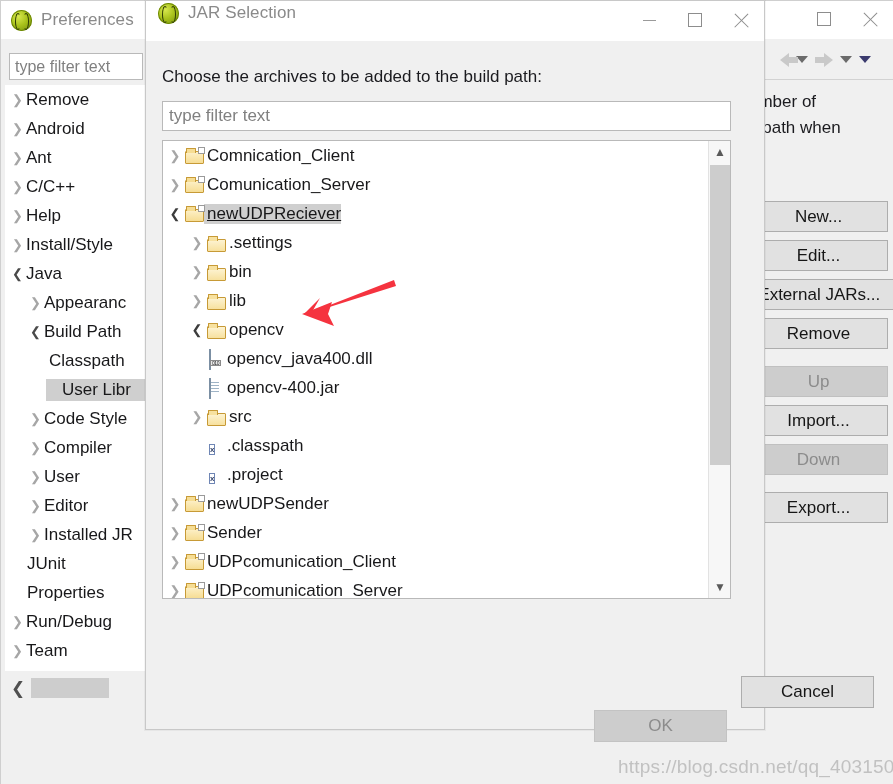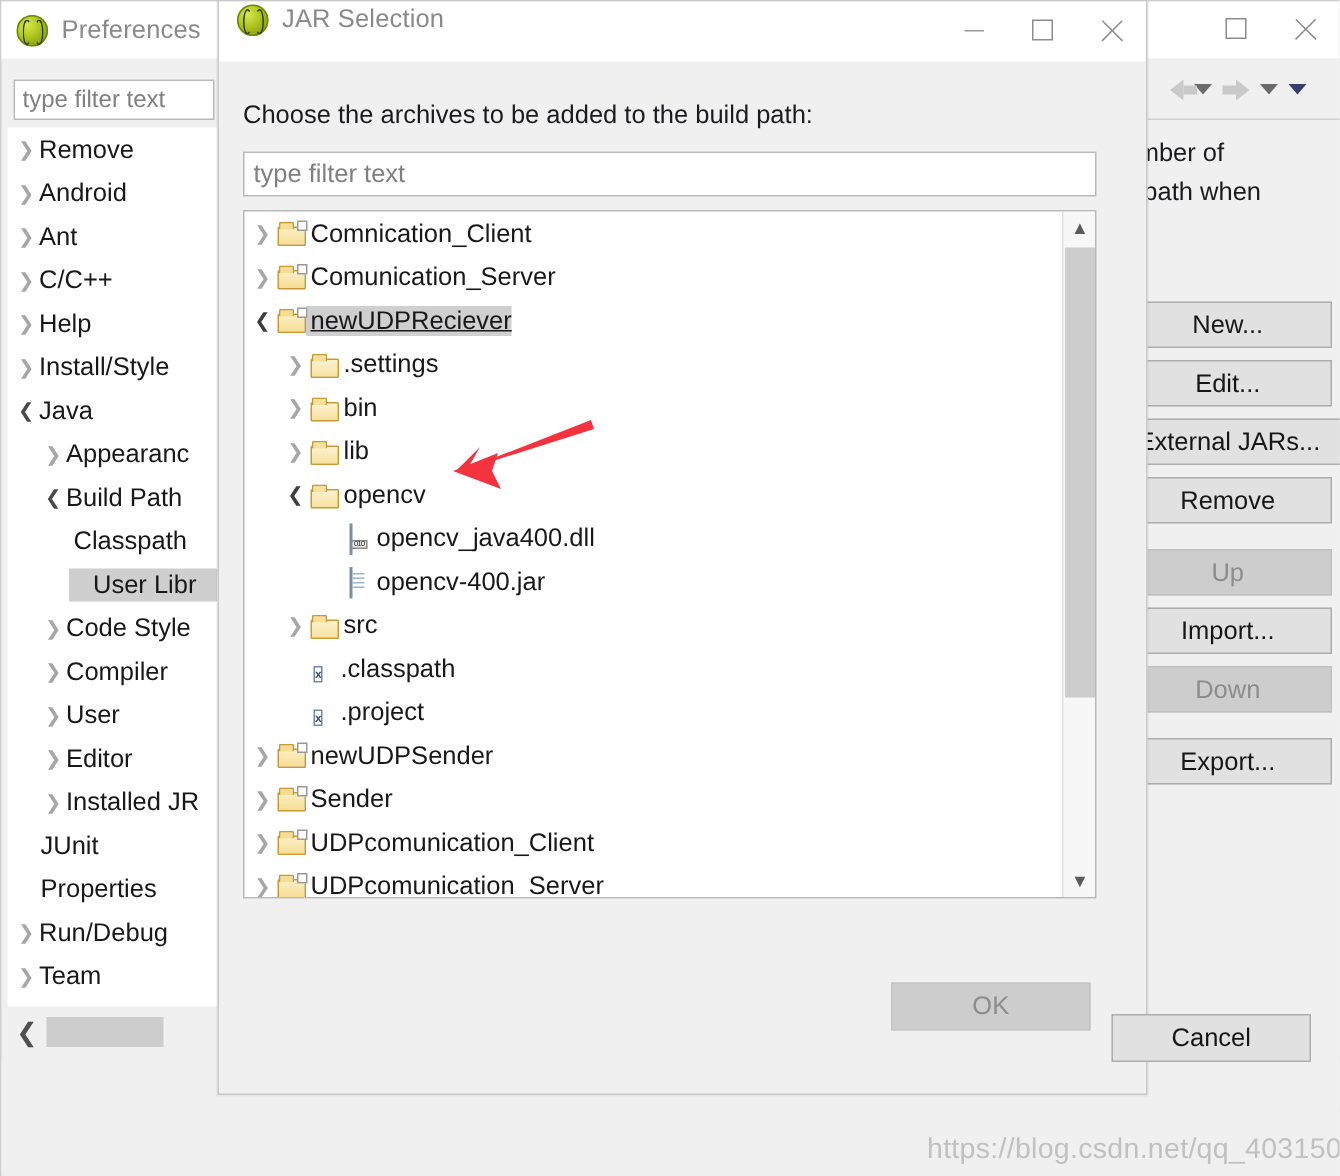--- a/index.html
+++ b/index.html
@@ -175,21 +175,21 @@
     font-size: 17px; color:#18181a;
   }
   .jrow .jtw {
     width: 20px; flex:0 0 20px; text-align:center; color:#a6a6a6; font-size:13px; line-height:1;
   }
   .jrow .jtw.open { color:#3c3c3c; }
   .jrow .jlabel { padding-left: 3px; }
   .jrow.sel .jlabel { background:#cfcfcf;text-decoration:underline; }
   .jind0 { padding-left: 2px; }
   .jind1 { padding-left: 24px; }
-  .jind2 { padding-left: 48px; }
+  .jind2 { padding-left: 24px; }
 
   
   .ficon { width:19px; height:16px; position:relative; flex:0 0 19px; }
   .folder-proj::before {
     content:""; position:absolute; left:0; top:3px; width:17px; height:11px;
     background: linear-gradient(#fdf0c8,#f6dd94);
     border:1px solid #c79a36; border-radius:1px;
   }
   .folder-proj::after {
     content:""; position:absolute; left:1px; top:0px; width:8px; height:4px;
@@ -241,21 +241,21 @@
   .vs-arrow.up { top:0; }
   .vs-arrow.down { bottom:0; }
   #jar-vthumb { position:absolute; left:1px; top:24px; width:20px; height:300px; background:#cdcdcd; }
 
   
   .jbtn {
     position:absolute; height:32px; width:133px;
     border:1px solid #adadad; background:#e1e1e1;
     font-size:17px; color:#161616; text-align:center; line-height:30px;
   }
-  #jar-ok { left: 448px; top: 654px; background:#cdcdcd; color:#8c8c8c; border-color:#c3c3c3; }
+  #jar-ok { left: 448px; top: 709px; background:#cdcdcd; color:#8c8c8c; border-color:#c3c3c3; }
   #jar-cancel { left: 595px; top: 675px; width:133px; }
 
   
   #red-arrow { position:absolute; left:276px; top:278px; width:120px; height:62px; pointer-events:none; }
 </style>
 </head>
 <body>
 
 <div id="root">
 

